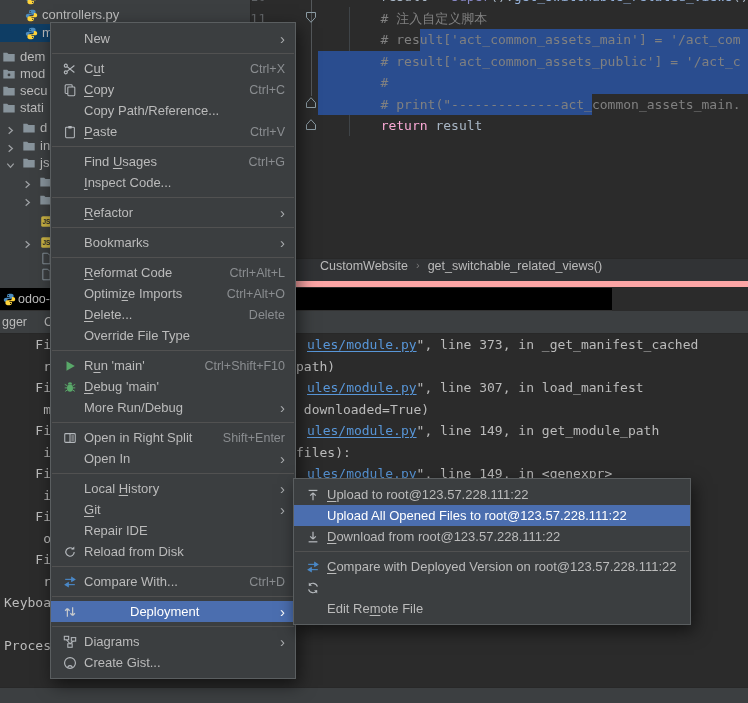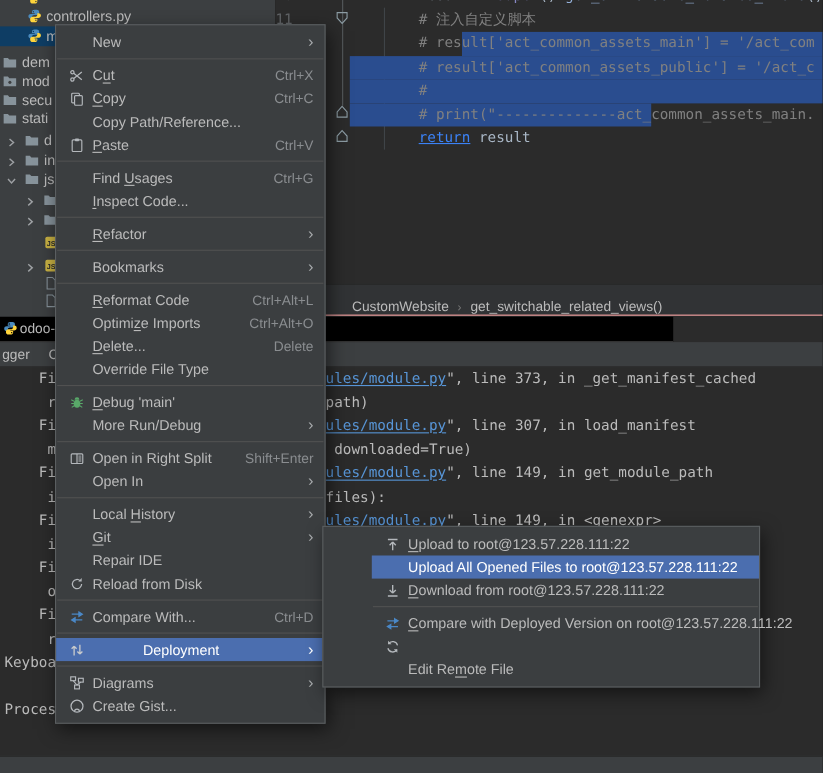--- a/index.html
+++ b/index.html
@@ -12,44 +12,44 @@
   .tree-row .t-lbl{position:absolute;top:1px;color:#BBBBBB;font-size:13px;white-space:pre;}
   .tree-ic{position:absolute;top:2px;}
   .tree-chev{position:absolute;top:3px;}
   .tree-sel{position:absolute;left:0;width:250px;height:18px;background:#0E3D64;}
   
   .gutter-num{position:absolute;width:26px;text-align:right;color:#606366;
               font:13px/21.5px "DejaVu Sans Mono",monospace;}
   .code-line{position:absolute;left:318px;height:21.5px;font:13px/21.5px "DejaVu Sans Mono",monospace;
              white-space:pre;z-index:3;color:#A9B7C6;}
   .sel-rect{position:absolute;height:21.5px;background:#2A4D8F;z-index:2;}
-  .cmt{color:#808080;} .kw{color:#3b82f6;text-decoration:underline;} .code{color:#A9B7C6;} .builtin{color:#8888C6;} .meth{color:#94B0D8;}
+  .cmt{color:#808080;} .kw{color:#f9a8d4;} .code{color:#A9B7C6;} .builtin{color:#8888C6;} .meth{color:#94B0D8;}
   #indent-guide{left:349px;top:7px;width:1px;height:129px;background:#3F4448;z-index:1;}
   #fold-line{left:311px;top:0;width:1px;height:96px;background:#55595C;z-index:1;}
   .fold-marker{position:absolute;left:305px;z-index:4;}
   
   #breadcrumb-bar{left:250px;top:258px;width:498px;height:29px;background:#313335;
-                  border-top:1px solid #282828;border-bottom:1px solid #fca5a5;
-                  display:flex;align-items:flex-end;padding-left:70px;gap:8px;box-sizing:border-box;
+                  border-top:1px solid #282828;border-bottom:6px solid #fca5a5;
+                  display:flex;align-items:flex-start;padding-left:70px;gap:8px;box-sizing:border-box;
                   color:#BBBBBB;font-size:12.5px;}
   .bc-sep{color:#787878;font-size:11px;}
   
   #run-header1{left:0;top:288px;width:612px;height:23px;background:#000000;border-bottom:1px solid #323232;box-sizing:border-box;}
   #run-header2{left:0;top:311px;width:748px;height:23px;background:#3C3F41;border-bottom:1px solid #282828;box-sizing:border-box;padding-left:36px;}
   #run-header1 .rh-lbl{position:absolute;left:18px;top:4px;color:#BBBBBB;font-size:12.5px;}
   .tool-tab{position:absolute;top:4px;color:#BBBBBB;font-size:12.5px;}
   #console-bg{left:0;top:334px;width:748px;height:353px;background:#2B2B2B;}
   .con-line{position:absolute;font:13px/21.5px "DejaVu Sans Mono",monospace;color:#BBBBBB;white-space:pre;}
-  .con-link{color:#5896D8;text-decoration:underline;text-underline-offset:2px;}
+  .con-link{color:#5896D8;text-decoration:underline;text-underline-offset:2px;margin-left:11px;}
   #status-bar{left:0;top:687px;width:748px;height:16px;background:#3C3F41;border-top:1px solid #282828;box-sizing:border-box;}
   
   .menu{position:absolute;background:#3B3E40;border:1px solid #5A5E60;box-sizing:border-box;
         box-shadow:3px 6px 16px rgba(0,0,0,.55);padding:5px 0;}
   #context-menu{left:50px;top:22px;width:246px;z-index:20;}
-  #deployment-submenu{left:293px;top:478px;width:398px;z-index:30;padding-left:44px;}
+  #deployment-submenu{left:293px;top:478px;width:398px;z-index:30;}
   .mi{height:21px;display:flex;align-items:center;padding:0 10px 0 11px;font-size:13px;color:#BBBBBB;cursor:default;}
   .mi.hl{background:#4B6EAF;color:#FFFFFF;}
   .mi .ic{width:16px;height:16px;flex:0 0 16px;margin-right:6px;display:flex;align-items:center;justify-content:center;}
   .mi .lbl{white-space:pre;}
   .mi .lbl u{text-underline-offset:2px;}
   .mi .sc{margin-left:auto;color:#8A8D90;font-size:12.5px;padding-left:16px;white-space:pre;}
   .mi .arr{margin-left:auto;color:#A8ABAD;font-size:15px;line-height:14px;padding-left:16px;}
   .mi.hl .arr{color:#FFFFFF;}
   .msep{height:1px;background:#515151;margin:4px 1px;}
 </style>
@@ -338,20 +338,29 @@
         <span class="sc">Delete</span>
       </div>
       <div class="mi">
         <span class="ic"></span>
         <span class="lbl">Override File Type</span>
       </div>
       <div class="msep"></div>
       <div class="mi">
         <span class="ic">
           <svg viewBox="0 0 16 16" width="14" height="14">
+            <path d="M4 2.5L13.5 8L4 13.5z" fill="#59A869"></path>
+          </svg>
+        </span>
+        <span class="lbl">R<u>u</u>n 'main'</span>
+        <span class="sc">Ctrl+Shift+F10</span>
+      </div>
+      <div class="mi">
+        <span class="ic">
+          <svg viewBox="0 0 16 16" width="14" height="14">
             <g stroke="#59A869" stroke-width="1.1">
               <line x1="2" y1="5" x2="5" y2="6.5"></line>
               <line x1="2" y1="9" x2="5" y2="9"></line>
               <line x1="2.5" y1="13" x2="5.5" y2="11"></line>
               <line x1="14" y1="5" x2="11" y2="6.5"></line>
               <line x1="14" y1="9" x2="11" y2="9"></line>
               <line x1="13.5" y1="13" x2="10.5" y2="11"></line>
             </g>
             <path d="M5.5 5a2.5 2.5 0 0 1 5 0z" fill="#59A869"></path>
             <ellipse cx="8" cy="9.2" rx="3.4" ry="4.2" fill="#59A869"></ellipse>

